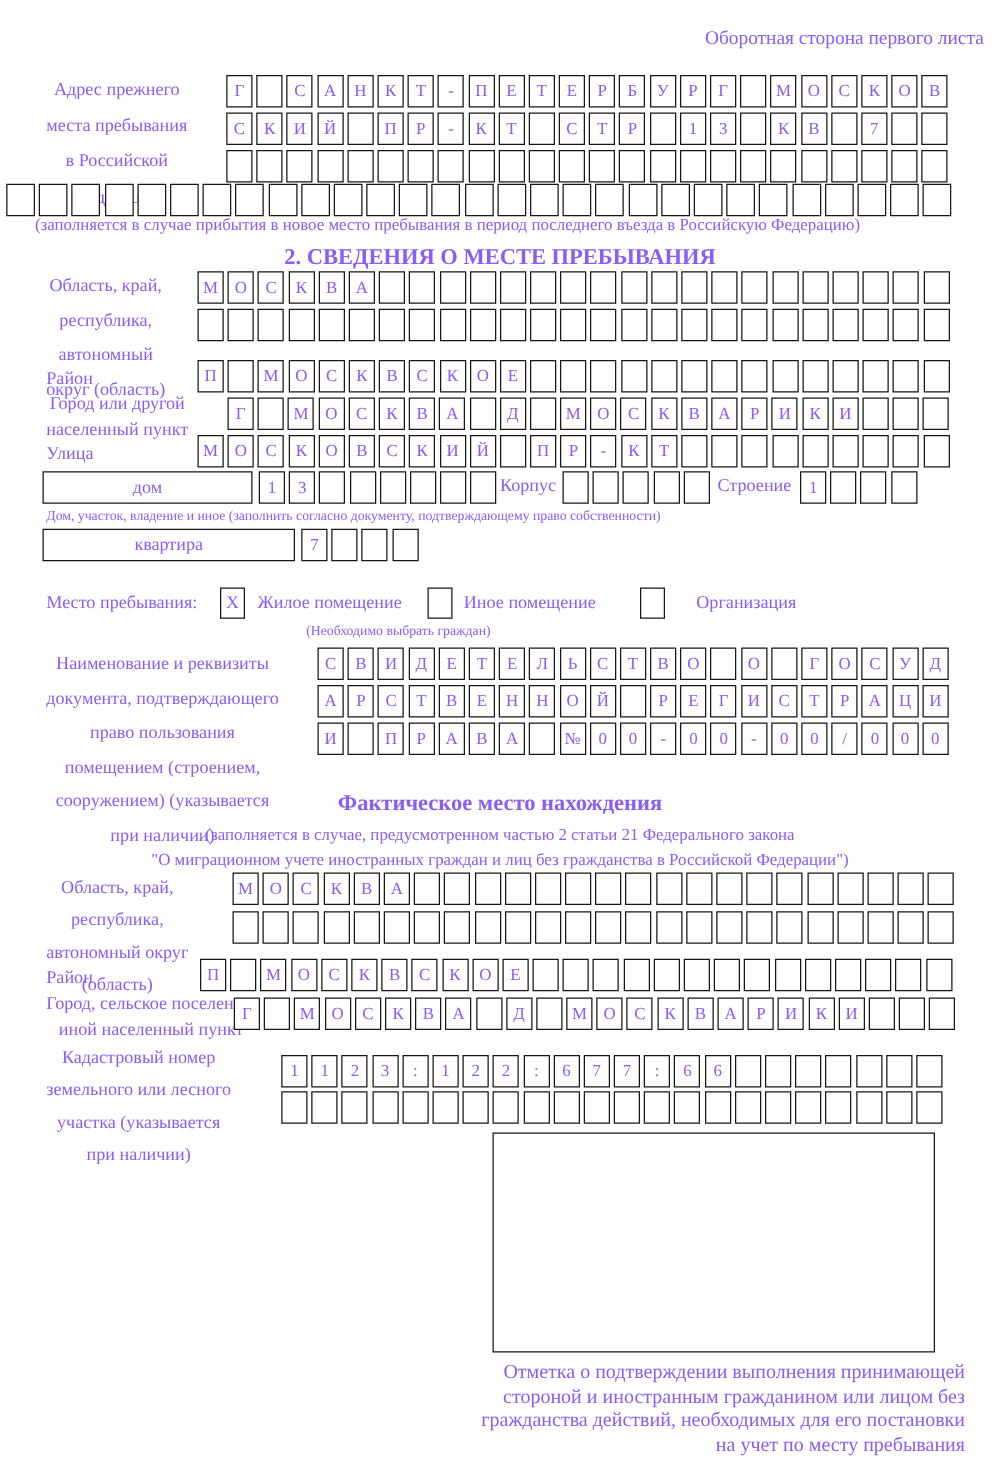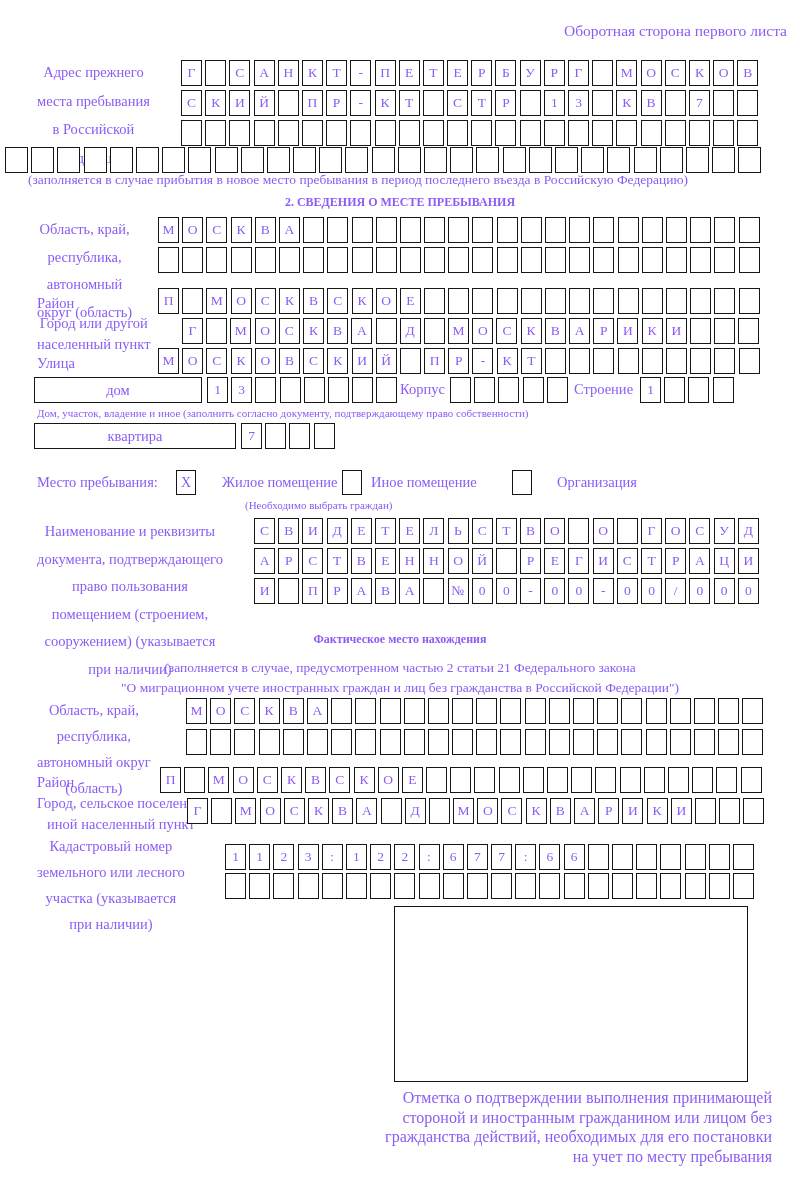--- a/index.html
+++ b/index.html
@@ -14,21 +14,21 @@
   .lh26{line-height:26px;}
   .cr{position:absolute;display:flex;gap:3.2px;}
   .cr .c{
     box-sizing:border-box;width:21px;height:26px;border:1.4px solid #161616;
     background:#fff;display:flex;align-items:center;justify-content:center;
     font-size:13.5px;line-height:1;
   }
   .cr.wide .c{width:23px;}
   .caption{position:absolute;left:0;width:716px;text-align:center;font-size:13.5px;}
   .caption-l{position:absolute;font-size:11px;}
-  .title{position:absolute;left:0;width:800px;text-align:center;font-size:12px;font-weight:bold;}
+  .title{position:absolute;left:0;width:800px;text-align:center;font-size:18px;font-weight:bold;}
   .wbox{
     position:absolute;box-sizing:border-box;height:26px;border:1.5px solid #161616;
     display:flex;align-items:center;justify-content:center;font-size:14.5px;background:#fff;
   }
   .inline-lbl{position:absolute;font-size:14.5px;}
   .cb{
     position:absolute;box-sizing:border-box;width:20px;height:25px;border:1.4px solid #161616;
     display:flex;align-items:center;justify-content:center;font-size:14px;background:#fff;
   }
   .stamp{position:absolute;box-sizing:border-box;border:1.6px solid #161616;background:#fff;}
@@ -338,21 +338,21 @@
   <div class="wbox" style="left:34px;top:423px;width:202px;">квартира</div>
   <div class="cr" style="left:241px;top:423px;">
       <div class="c">7</div>
       <div class="c"></div>
       <div class="c"></div>
       <div class="c"></div>
     </div>
 
   <div class="inline-lbl" style="left:37px;top:474px;">Место пребывания:</div>
   <div class="cb" style="left:176px;top:470px;">X</div>
-  <div class="inline-lbl" style="left:222px;top:474px;text-align:center;">Жилое помещение</div>
+  <div class="inline-lbl" style="left:206px;top:474px;text-align:center;">Жилое помещение</div>
   <div class="cb" style="left:342px;top:470px;"></div>
   <div class="inline-lbl" style="left:371px;top:474px;">Иное помещение</div>
   <div class="cb" style="left:512px;top:470px;"></div>
   <div class="inline-lbl" style="left:557px;top:474px;">Организация</div>
   <div class="caption-l" style="left:245px;top:499px;">(Необходимо выбрать граждан)</div>
 
   <div class="lbl" style="left:37px;top:518px;">Наименование и реквизиты
 документа, подтверждающего
 право пользования
 помещением (строением,

